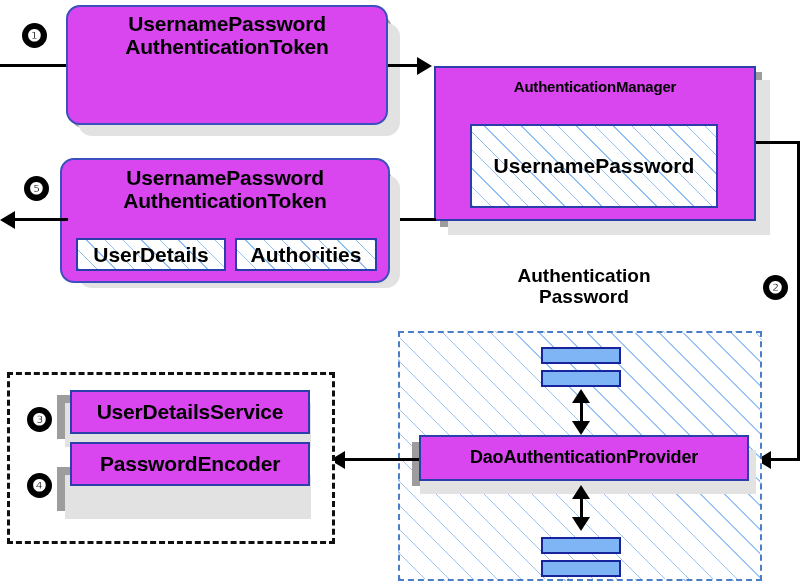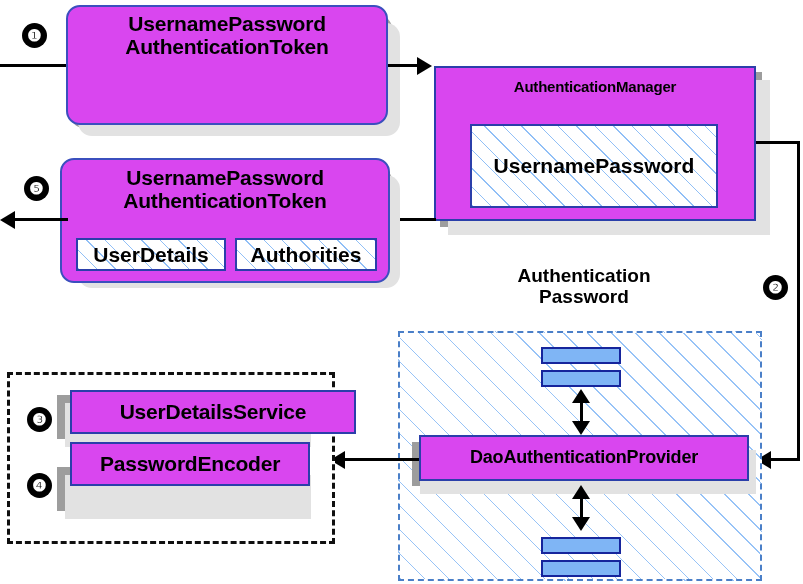--- a/index.html
+++ b/index.html
@@ -246,21 +246,21 @@
   <div class="hline" style="left:345px; top:458px; width:74px;"></div>
   <div class="arrow-l" style="left:330px; top:451px;"></div>
 
   <div class="dashed-black" style="left:7px; top:372px; width:328px; height:172px;"></div>
 
   <div class="badge" style="left:27px; top:407px;">❸</div>
   <div class="badge" style="left:27px; top:473px;">❹</div>
 
   <div class="shadow" style="left:57px; top:395px; width:246px; height:44px;"></div>
   <div class="shadow2" style="left:65px; top:403px; width:246px; height:44px;"></div>
-  <div class="bluebox" style="left:70px; top:390px; width:286px; height:44px; justify-content:center;">
+  <div class="bluebox" style="left:70px; top:390px; width:240px; height:44px; justify-content:center;">
     <div class="node-title" style="font-size:21px;">UserDetailsService</div>
   </div>
 
   <div class="shadow" style="left:57px; top:467px; width:246px; height:44px;"></div>
   <div class="shadow2" style="left:65px; top:475px; width:246px; height:44px;"></div>
   <div class="bluebox" style="left:70px; top:442px; width:240px; height:44px; justify-content:center;">
     <div class="node-title" style="font-size:21px;">PasswordEncoder</div>
   </div>
 
 </div>

